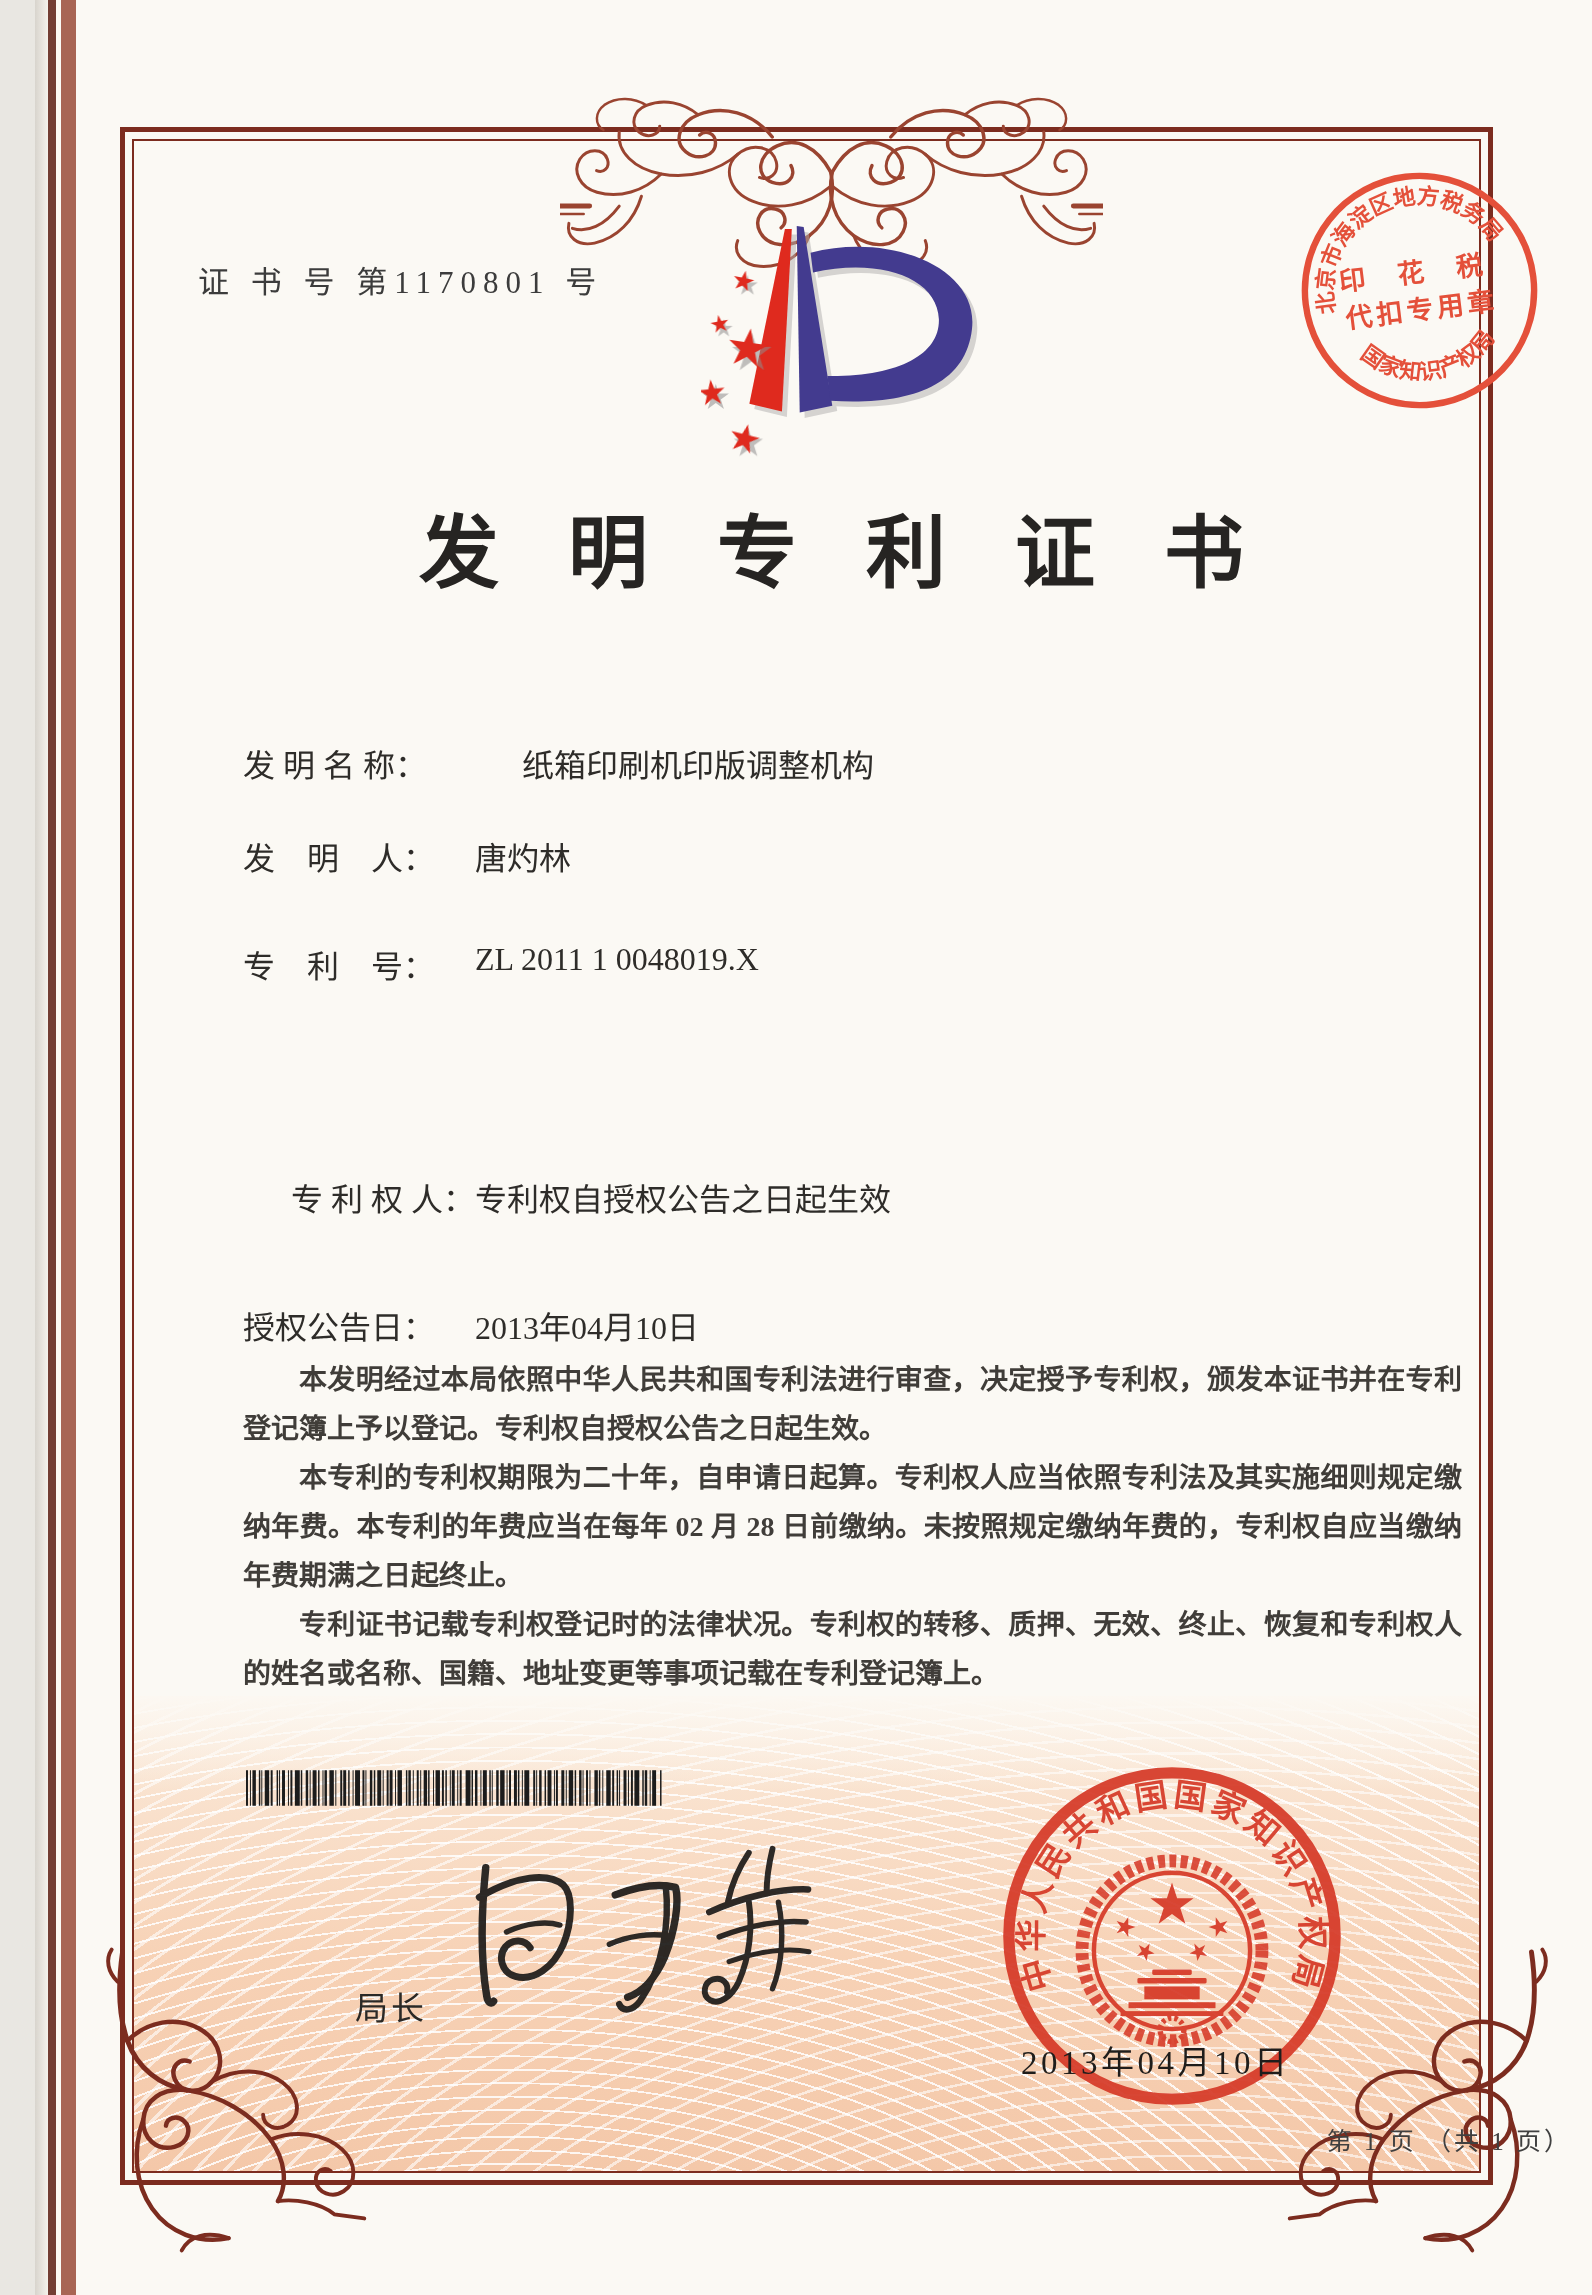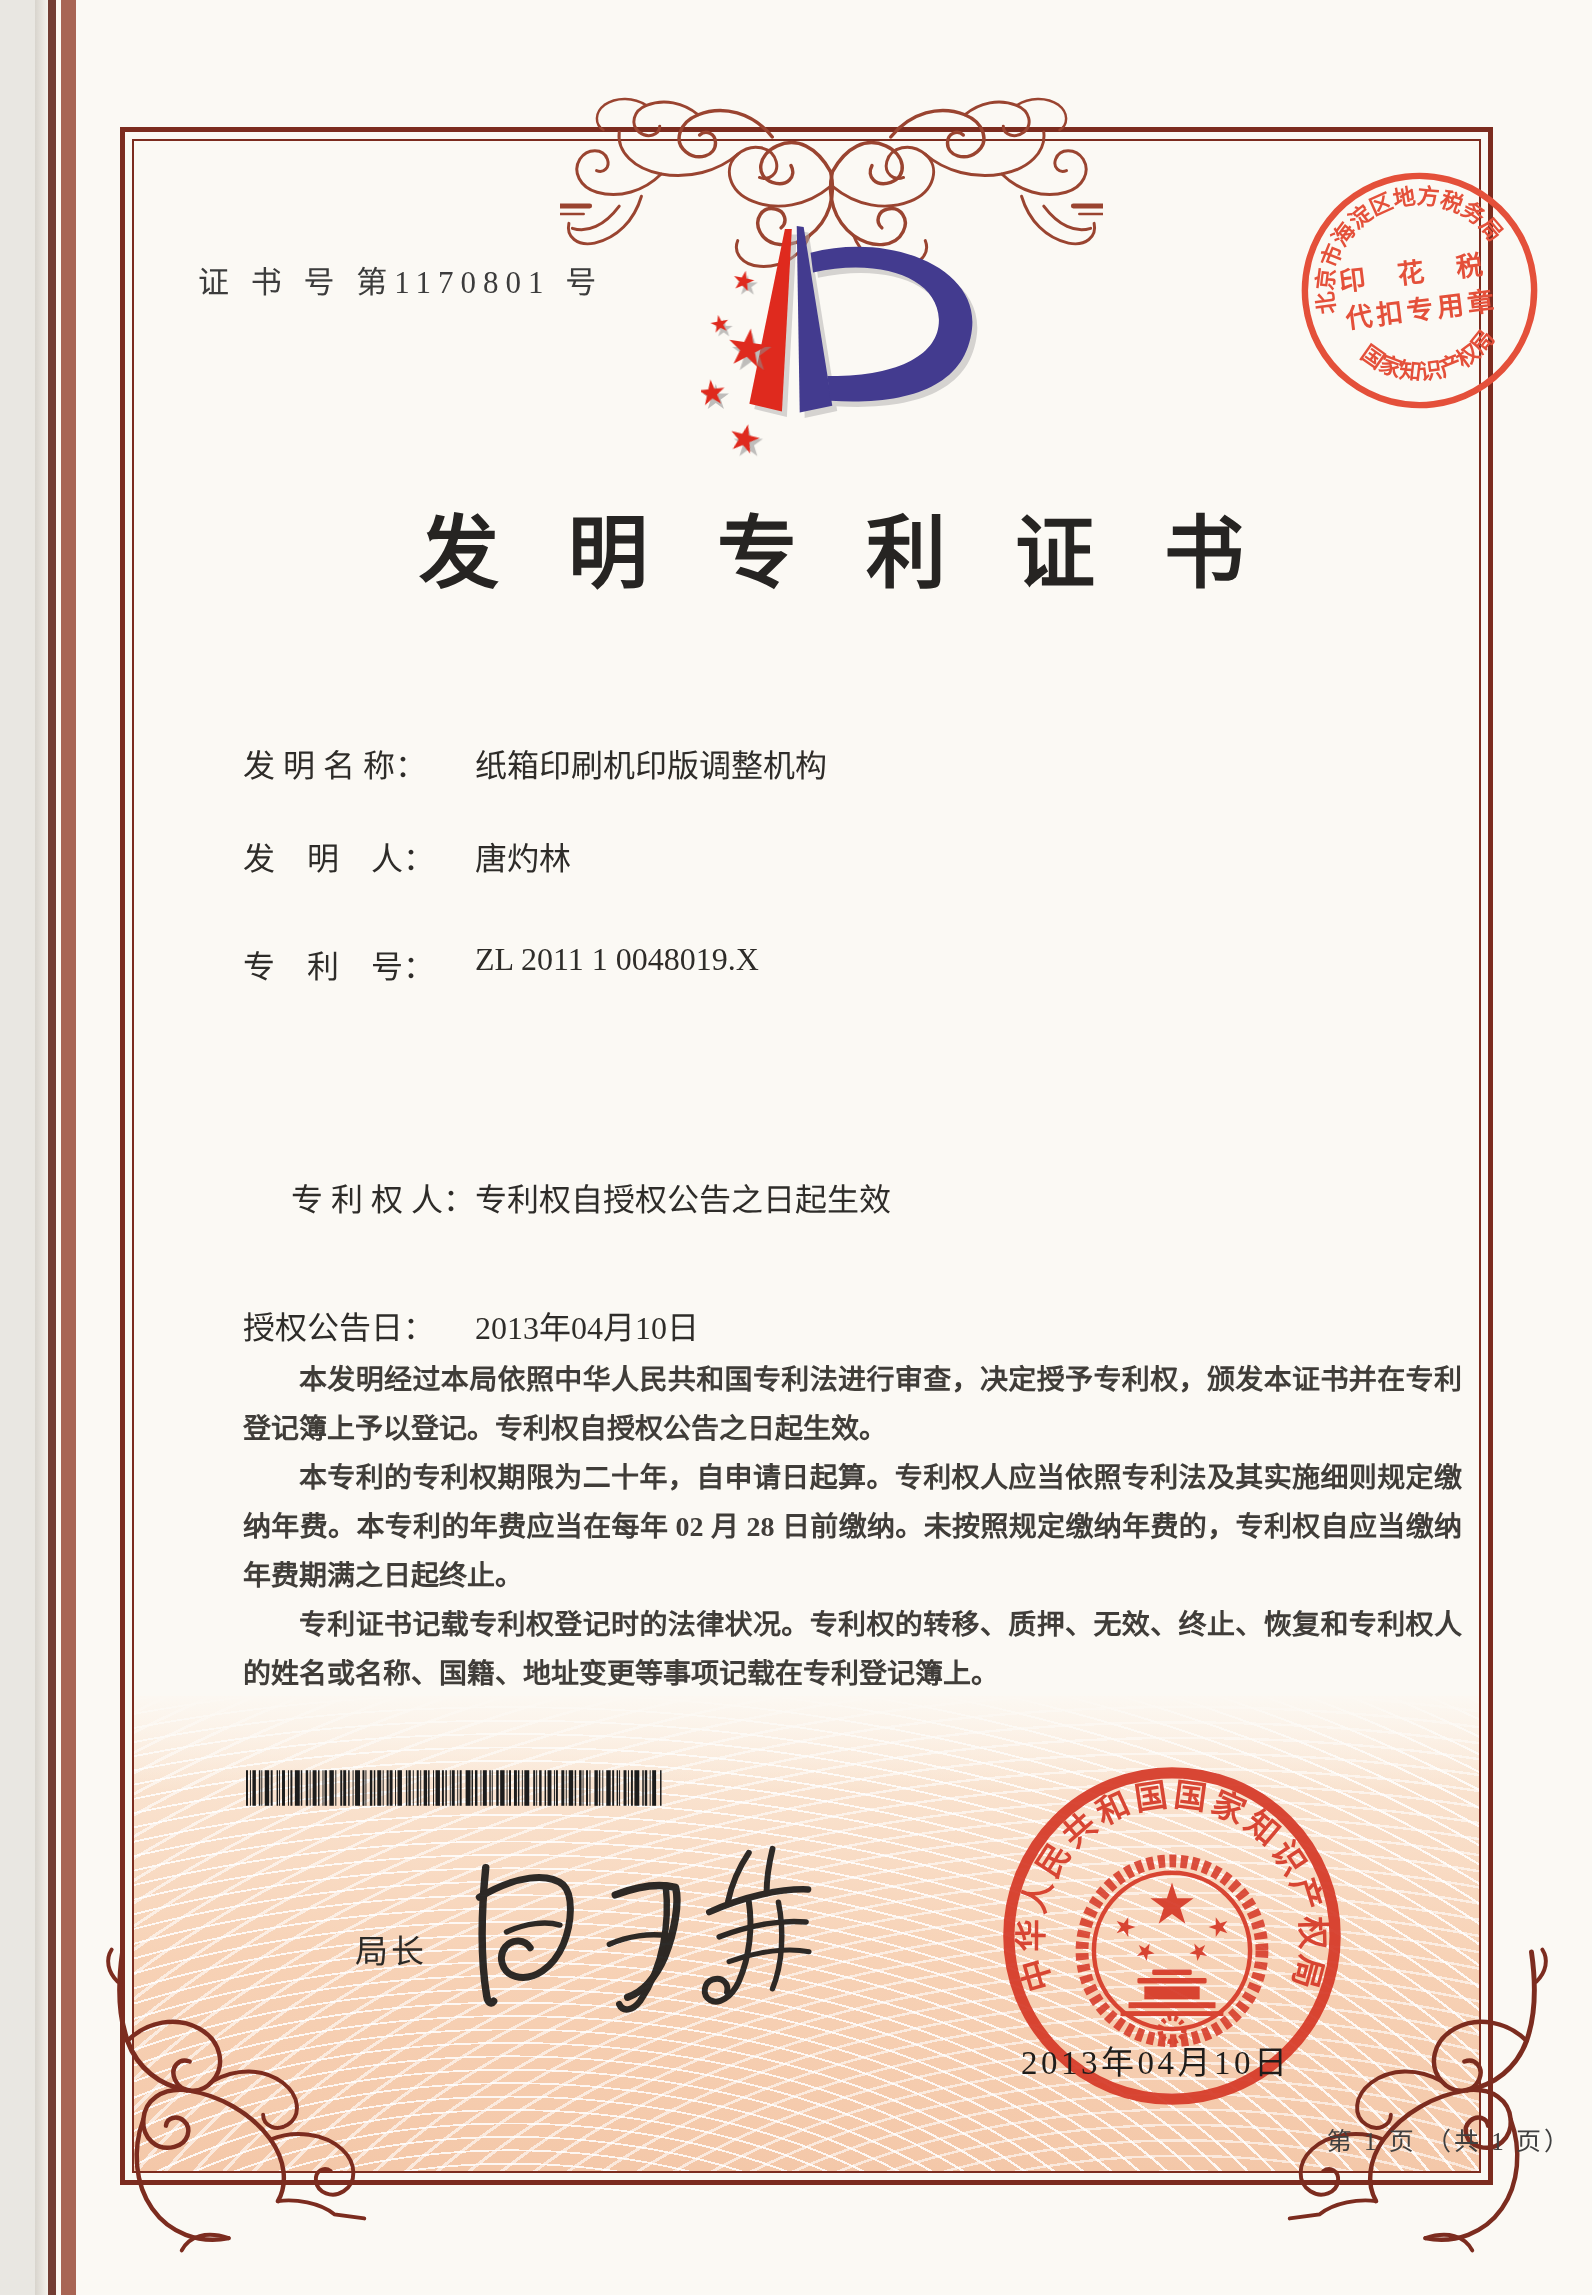--- a/index.html
+++ b/index.html
@@ -21,21 +21,21 @@
       repeating-radial-gradient(1038px 618px at 78% 165%, rgba(255,255,255,0) 0 22px, rgba(255,255,255,.6) 22px 26px),
       linear-gradient(180deg,#fbecdd 0%,#f7d2b6 55%,#f4c8a9 100%);}
   .certnum{left:163px;top:257px;font-size:31px;color:#3c3c3c;letter-spacing:7px;}
   .title{left:0;top:488px;width:1593px;text-align:center;font-size:80px;font-weight:bold;color:#262422;
          letter-spacing:69px;text-indent:69px;white-space:nowrap;}
   .row{left:208px;width:1225px;font-size:32px;color:#2e2c29;display:flex;white-space:nowrap;}
   .row .lab{display:inline-block;min-width:232px;}
   .body-text{left:208px;top:1355px;width:1219px;font-size:28px;line-height:49px;color:#403d39;
              text-align:justify;}
   .body-text p{margin:0;text-indent:2em;font-weight:bold;}
-  .sig-label{left:320px;top:1925px;font-size:33px;color:#2b2926;letter-spacing:3px;text-align:center;}
+  .sig-label{left:320px;top:1982px;font-size:33px;color:#2b2926;letter-spacing:3px;text-align:center;}
   .issue-date{left:986px;top:2036px;font-size:33px;color:#1f1d1b;letter-spacing:3.5px;white-space:nowrap;}
   .footer{left:0;top:2121px;width:1537px;text-align:right;font-size:25px;color:#404040;letter-spacing:3px;}
   .sr{position:absolute;width:0.5px;height:0.5px;overflow:hidden;opacity:0;}
   svg{display:block;}
 </style>
 </head>
 <body>
 
 <div id="page">
 
@@ -143,21 +143,21 @@
     </text>
     <text font-size="45" font-weight="bold" fill="#e4503a" font-family="'Liberation Serif',serif">
       <textPath href="#taxBot" startOffset="18">国家知识产权局</textPath>
     </text>
     <text x="0" y="-18" text-anchor="middle" font-size="54" font-weight="bold" fill="#e4503a" letter-spacing="26" font-family="'Liberation Serif',serif">印 花 税</text>
     <text x="0" y="58" text-anchor="middle" font-size="54" font-weight="bold" fill="#e4503a" letter-spacing="8" font-family="'Liberation Serif',serif">代扣专用章</text>
   </svg>
 
   <div class="abs title">发明专利证书</div>
 
-  <div class="abs row" style="top:740px;">
+  <div class="abs row" style="top:740px;gap:47px;">
     <span class="lab">发 明 名 称：</span>
     <span class="val">纸箱印刷机印版调整机构</span>
   </div>
   <div class="abs row" style="top:833px;">
     <span class="lab">发　明　人：</span>
     <span class="val">唐灼林</span>
   </div>
   <div class="abs row" style="top:941px;">
     <span class="lab">专　利　号：</span>
     <span class="val">ZL 2011 1 0048019.X</span>

